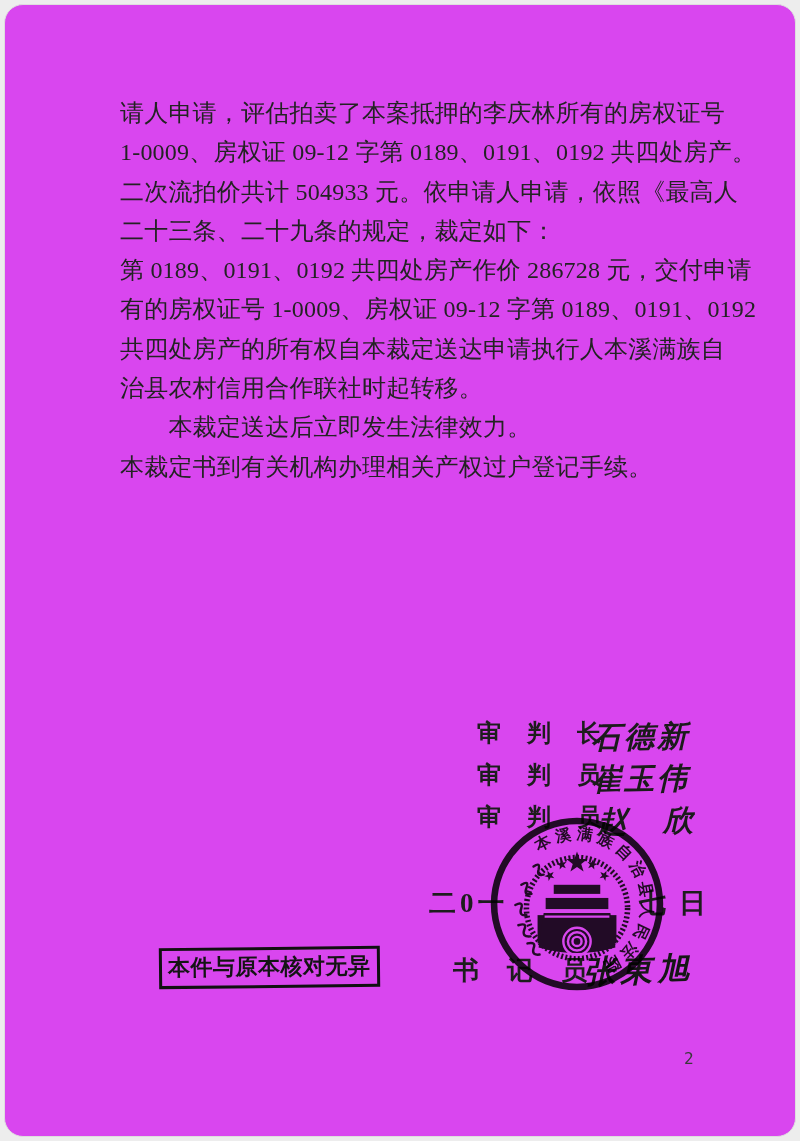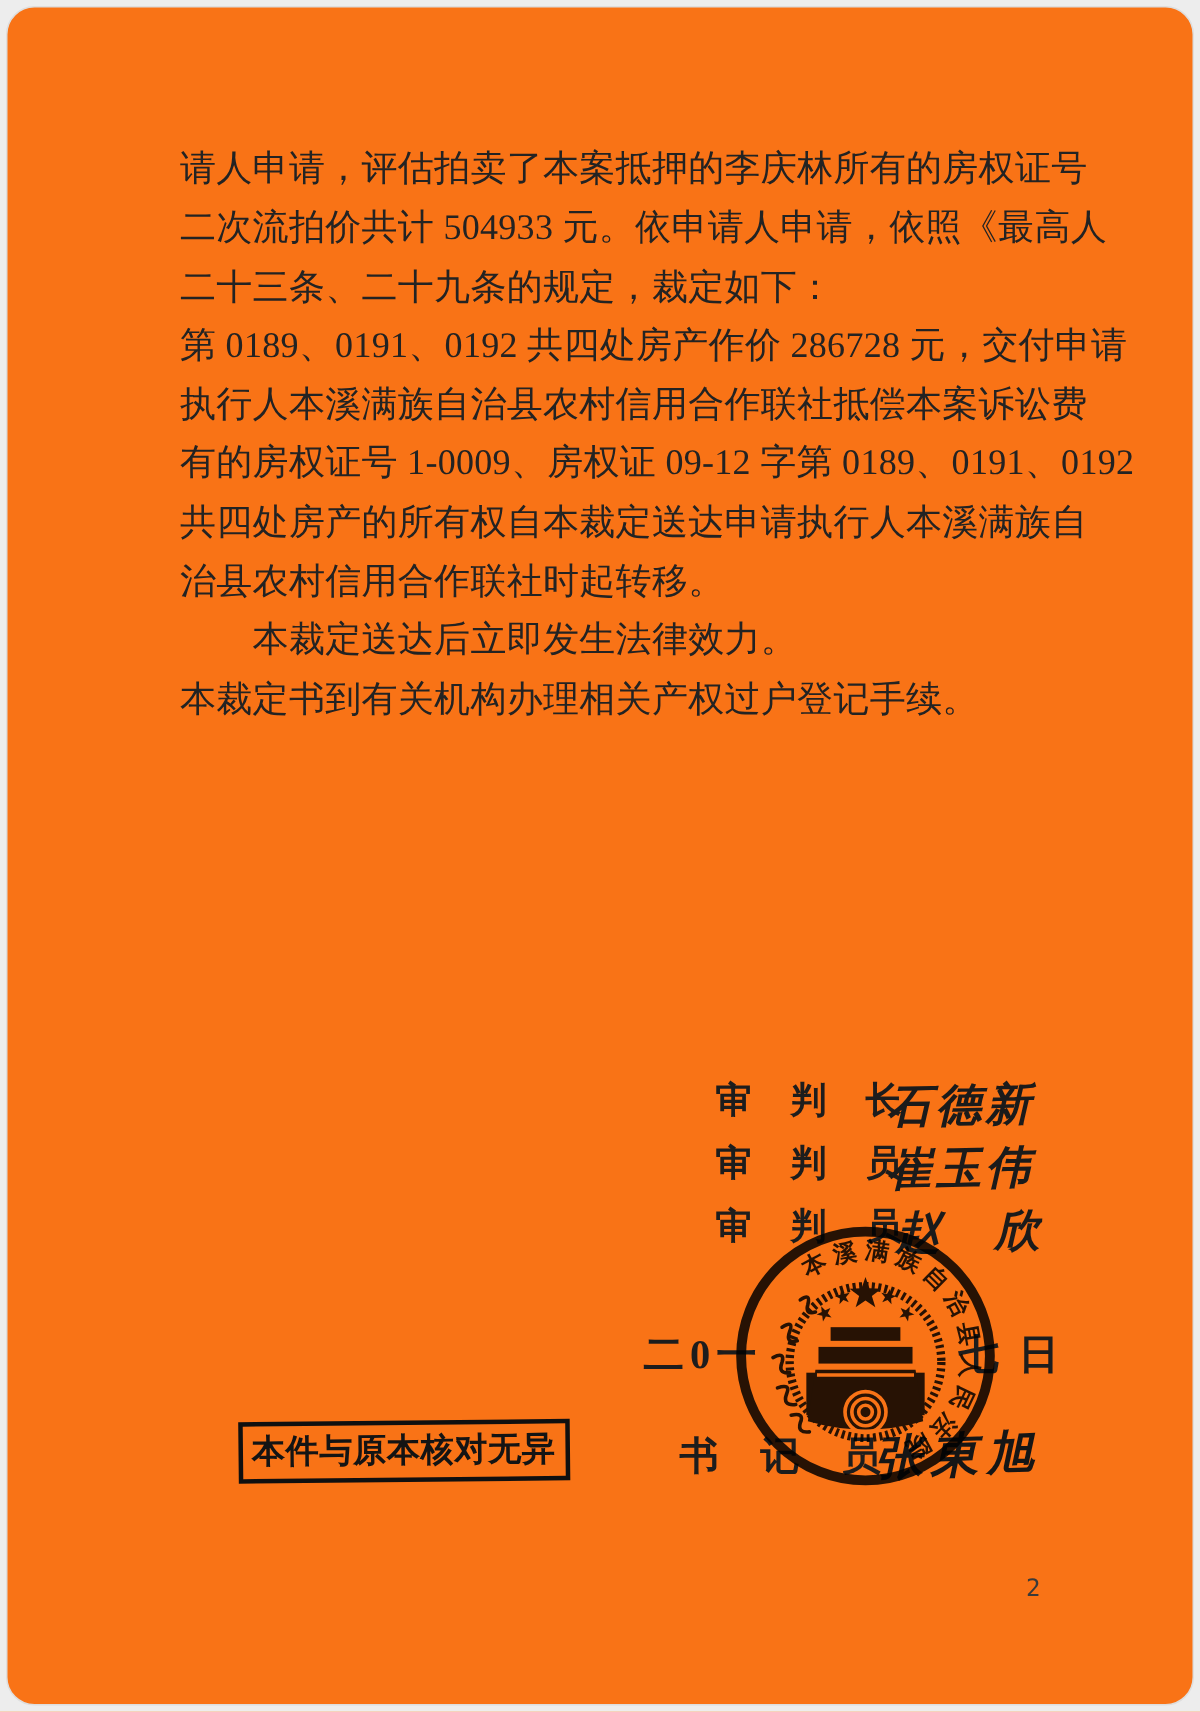--- a/index.html
+++ b/index.html
@@ -4,21 +4,21 @@
 <style>
   html,body{margin:0;padding:0;}
   body{
     width:800px;height:1141px;
     background:#ededed;
     font-family:"Liberation Serif","DejaVu Serif",serif;
     position:relative;overflow:hidden;
   }
   .page{
     position:absolute;left:4px;top:4px;right:4px;bottom:4px;
-    background:#f97316;border:1px solid #dedede;border-radius:19px;
+    background:#d946ef;border:1px solid #dedede;border-radius:19px;
   }
   
   .doc-body{
     position:absolute;left:115px;top:89px;width:626px;
     font-size:24px;line-height:39.3px;color:#232323;
     letter-spacing:0.2px;
   }
   .line{height:39.3px;white-space:pre;}
   
   .sig-row{position:absolute;left:0;width:800px;height:40px;}
@@ -63,24 +63,24 @@
     font-family:"DejaVu Sans Mono","Liberation Mono",monospace;
   }
 </style>
 </head>
 <body>
 
 <div class="page">
 
   <div class="doc-body">
     <div class="line">请人申请，评估拍卖了本案抵押的李庆林所有的房权证号</div>
+    <div class="line">1-0009、房权证 09-12 字第 0189、0191、0192 共四处房产。</div>
     <div class="line">二次流拍价共计 504933 元。依申请人申请，依照《最高人</div>
     <div class="line">二十三条、二十九条的规定，裁定如下：</div>
     <div class="line">第 0189、0191、0192 共四处房产作价 286728 元，交付申请</div>
-    <div class="line">执行人本溪满族自治县农村信用合作联社抵偿本案诉讼费</div>
     <div class="line">有的房权证号 1-0009、房权证 09-12 字第 0189、0191、0192</div>
     <div class="line">共四处房产的所有权自本裁定送达申请执行人本溪满族自</div>
     <div class="line">治县农村信用合作联社时起转移。</div>
     <div class="line">　　本裁定送达后立即发生法律效力。</div>
     <div class="line">本裁定书到有关机构办理相关产权过户登记手续。</div>
   </div>
 
   <div class="sig-row row1">
     <span class="sig-role">审　判　长</span>
     <span class="sig-name">石德新</span>

